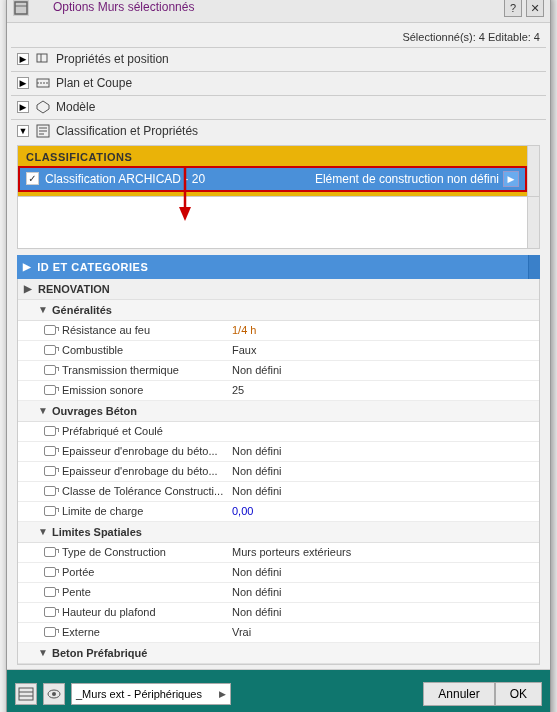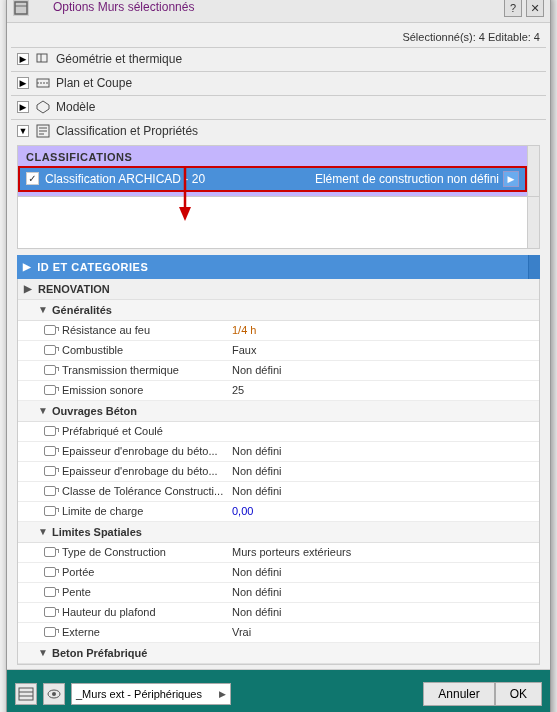--- a/index.html
+++ b/index.html
@@ -262,21 +262,21 @@
     </div>
 
     <div class="section-header">
       <div class="section-toggle">▶</div>
       <div class="section-icon">
         <svg width="14" height="14" viewBox="0 0 14 14">
           <rect x="1" y="2" width="10" height="8" fill="none" stroke="#555" stroke-width="1"></rect>
           <line x1="5" y1="2" x2="5" y2="10" stroke="#555" stroke-width="1"></line>
         </svg>
       </div>
-      <span class="section-label">Géométrie et thermique</span>
+      <span class="section-label">Propriétés et position</span>
     </div>
 
     <div class="section-header">
       <div class="section-toggle">▶</div>
       <div class="section-icon">
         <svg width="14" height="14" viewBox="0 0 14 14">
           <rect x="1" y="3" width="12" height="8" fill="none" stroke="#555" stroke-width="1"></rect>
           <line x1="1" y1="7" x2="13" y2="7" stroke="#555" stroke-width="1" stroke-dasharray="2,1"></line>
         </svg>
       </div>
@@ -299,21 +299,21 @@
         <svg width="14" height="14" viewBox="0 0 14 14">
           <rect x="1" y="1" width="12" height="12" fill="none" stroke="#555" stroke-width="1"></rect>
           <line x1="3" y1="4" x2="11" y2="4" stroke="#555" stroke-width="1"></line>
           <line x1="3" y1="7" x2="11" y2="7" stroke="#555" stroke-width="1"></line>
           <line x1="3" y1="10" x2="8" y2="10" stroke="#555" stroke-width="1"></line>
         </svg>
       </div>
       <span class="section-label">Classification et Propriétés</span>
     </div>
 
-    <div style="margin: 2px 6px 0 6px; background:#c4b5fd; border: 1px solid #ccc; position:relative;">
+    <div style="margin: 2px 6px 0 6px; background:#eab308; border: 1px solid #ccc; position:relative;">
 
       <div style="position:absolute;right:0;top:0;width:12px;height:100%;background:#e8e8e8;border-left:1px solid #ccc;"></div>
       <div style="padding: 4px 20px 2px 8px;">
         <span style="font-weight:bold;font-size:11px;letter-spacing:0.5px;color:#333;">CLASSIFICATIONS</span>
       </div>
 
       <div style="display:flex;align-items:center;background:#4a90d9;border:2px solid #cc0000;color:#fff;padding:3px 6px;margin:0 12px 4px 0;cursor:pointer;position:relative;">
         <div style="width:13px;height:13px;border:1px solid #ccc;background:#fff;margin-right:6px;display:flex;align-items:center;justify-content:center;font-size:10px;color:#333;flex-shrink:0;">✓</div>
         <span style="font-size:12px;color:#fff;flex:1;">Classification ARCHICAD - 20</span>
         <span style="font-size:12px;color:#fff;margin-left:28px;">Elément de construction non défini</span>

